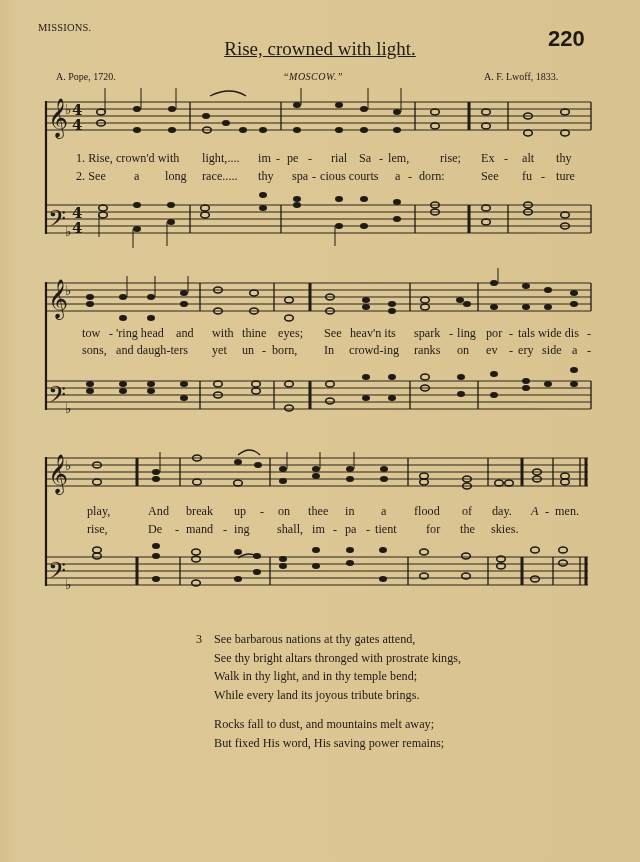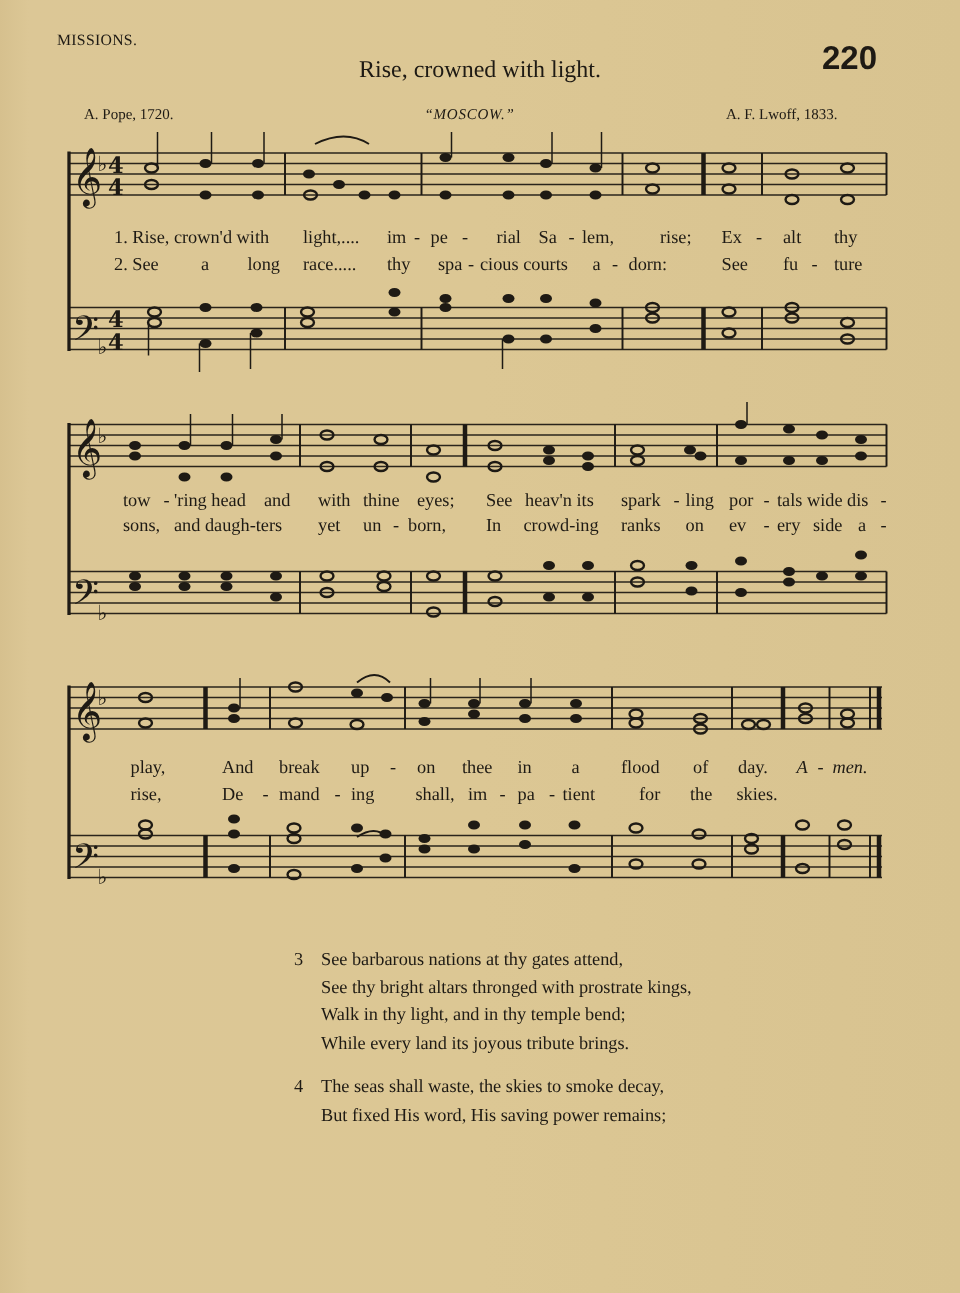--- a/index.html
+++ b/index.html
@@ -5,21 +5,21 @@
     html, body { margin:0; padding:0; }
     body {
       width:640px; height:862px; overflow:hidden; position:relative;
       background: linear-gradient(90deg, #d6c08e 0%, #dcc796 3%, #dcc794 50%, #d8c390 100%);
       color:#1e1a14;
       font-family: "Liberation Serif", "DejaVu Serif", serif;
     }
     .abs { position:absolute; }
     .section { left:38px; top:22px; font-size:10.5px; letter-spacing:0.2px; }
     .hymn-no { left:548px; top:26px; font-family:"Liberation Sans", sans-serif; font-weight:bold; font-size:22px; }
-    .title { left:0; width:640px; top:38px; text-align:center; font-size:16px; }
+    .title { left:0; width:640px; top:38px; text-align:center; font-size:19px;text-decoration:underline; }
     .meta { top:71px; font-size:10px; }
     .meta.author { left:56px; }
     .meta.tune { left:283px; font-variant:small-caps; letter-spacing:0.5px;font-style:italic; }
     .meta.composer { left:484px; }
     svg.score { position:absolute; left:0; top:0; }
     .lyric { font-size:12.2px; white-space:nowrap; }
     .verse { left:196px; font-size:12.2px; line-height:18.5px; }
     .verse .line { white-space:nowrap; }
     .verse .indent { padding-left:18px; }
     .verse .num { display:inline-block; width:18px; }
@@ -472,21 +472,21 @@
   <span style="position:absolute;left:173px">-</span>
   <span style="position:absolute;left:191px">on</span>
   <span style="position:absolute;left:221px">thee</span>
   <span style="position:absolute;left:258px">in</span>
   <span style="position:absolute;left:294px">a</span>
   <span style="position:absolute;left:327px">flood</span>
   <span style="position:absolute;left:375px">of</span>
   <span style="position:absolute;left:405px">day.</span>
   <span style="position:absolute;left:444px;font-style:italic">A</span>
   <span style="position:absolute;left:458px">-</span>
-  <span style="position:absolute;left:468px;font-style:italic">men.</span>
+  <span style="position:absolute;left:468px;">men.</span>
 </div>
 <div class="abs lyric" style="left:87px; top:522px;">
   <span style="position:absolute;left:0">rise,</span>
   <span style="position:absolute;left:61px">De</span>
   <span style="position:absolute;left:88px">-</span>
   <span style="position:absolute;left:99px">mand</span>
   <span style="position:absolute;left:136px">-</span>
   <span style="position:absolute;left:147px">ing</span>
   <span style="position:absolute;left:190px">shall,</span>
   <span style="position:absolute;left:225px">im</span>
@@ -499,15 +499,15 @@
   <span style="position:absolute;left:404px">skies.</span>
 </div>
 
 <div class="abs verse" style="top:630px;">
   <div class="line"><span class="num">3</span><span>See barbarous nations at thy gates attend,</span></div>
   <div class="line indent">See thy bright altars thronged with prostrate kings,</div>
   <div class="line indent">Walk in thy light, and in thy temple bend;</div>
   <div class="line indent">While every land its joyous tribute brings.</div>
 </div>
 <div class="abs verse" style="top:715px;">
-  <div class="line"><span class="num">4</span><span>The seas shall waste, the skies to smoke decay,</span></div>
+  <div class="line indent">Rocks fall to dust, and mountains melt away;</div>
   <div class="line indent">But fixed His word, His saving power remains;</div>
 </div>
 
 </body></html>

